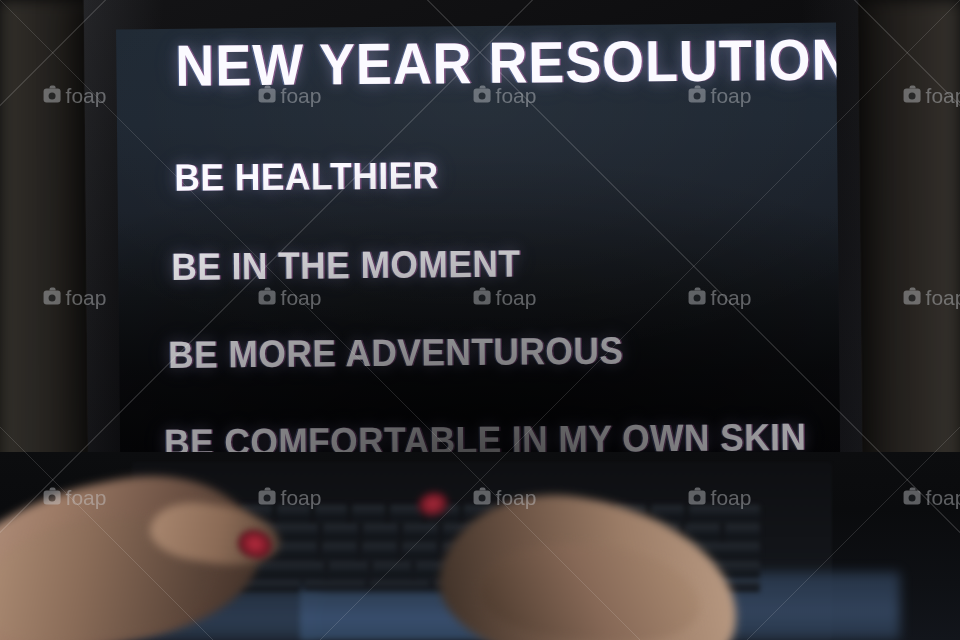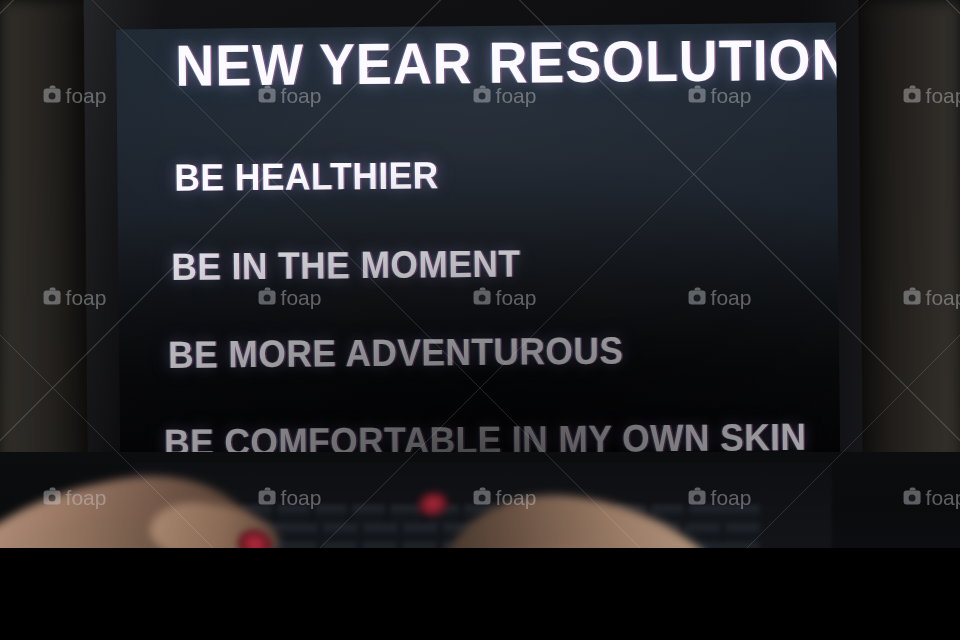--- a/index.html
+++ b/index.html
@@ -1,20 +1,20 @@
 <!DOCTYPE html>
 <html><head>
 <meta charset="utf-8">
 <style>
   html,body{margin:0;padding:0;background:#000;}
   *{box-sizing:border-box;}
 
   #stage{
     position:relative;
-    width:960px;height:548px;
+    width:960px;height:640px;
     overflow:hidden;
     background:#0a0a0c;
     font-family:"Liberation Sans", sans-serif;
   }
 
   
   .room{
     position:absolute;inset:0;
     background:
       radial-gradient(120% 90% at 50% 110%, #23211f 0%, #15140f 45%, #0b0b0b 100%),

